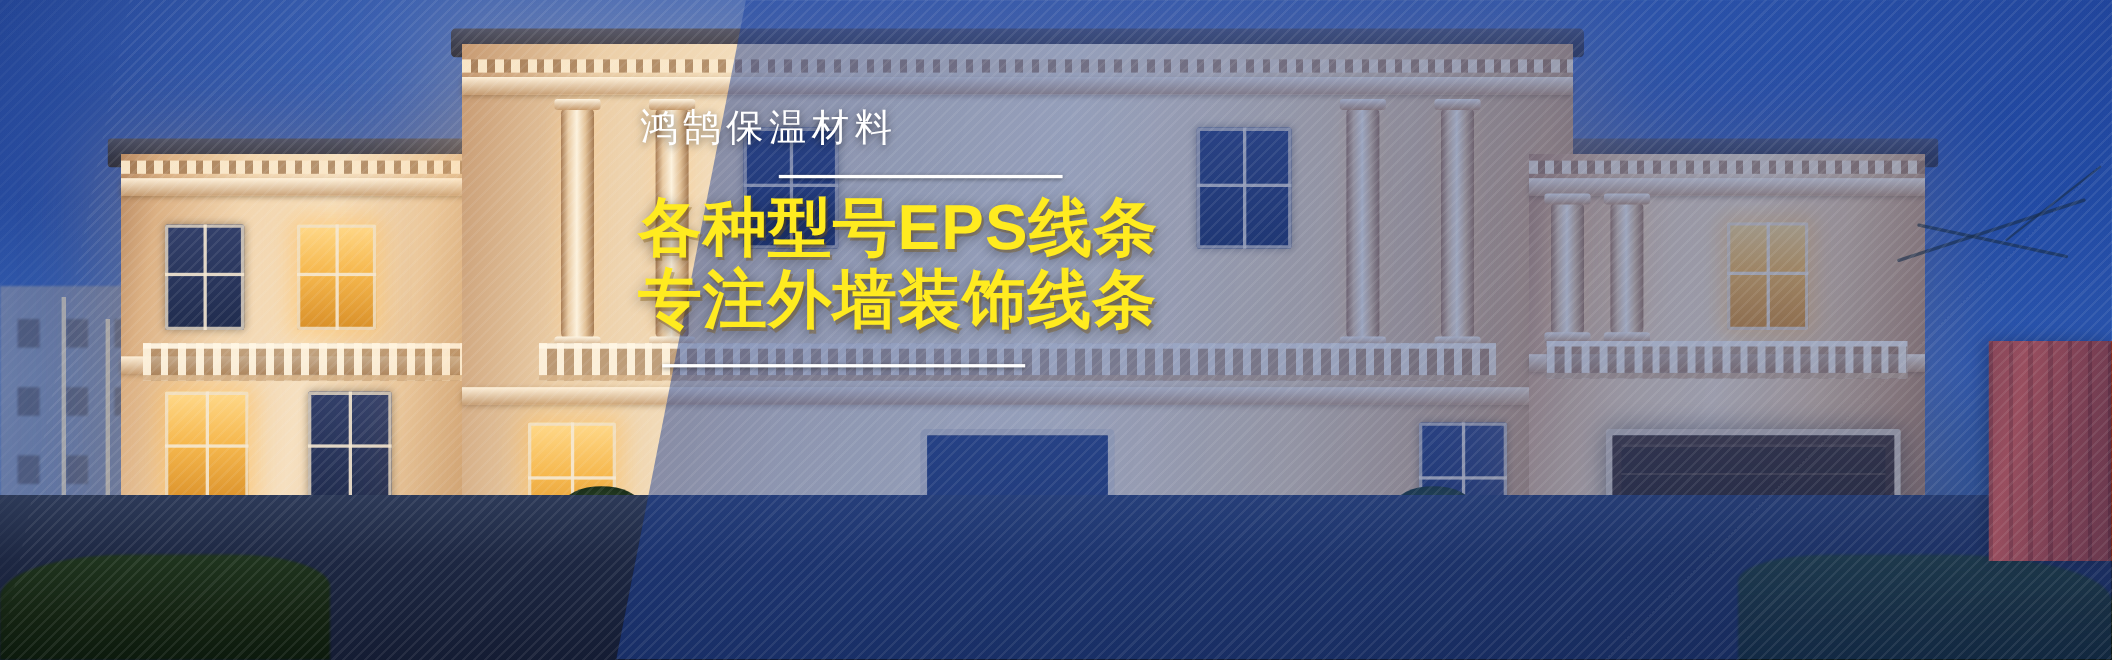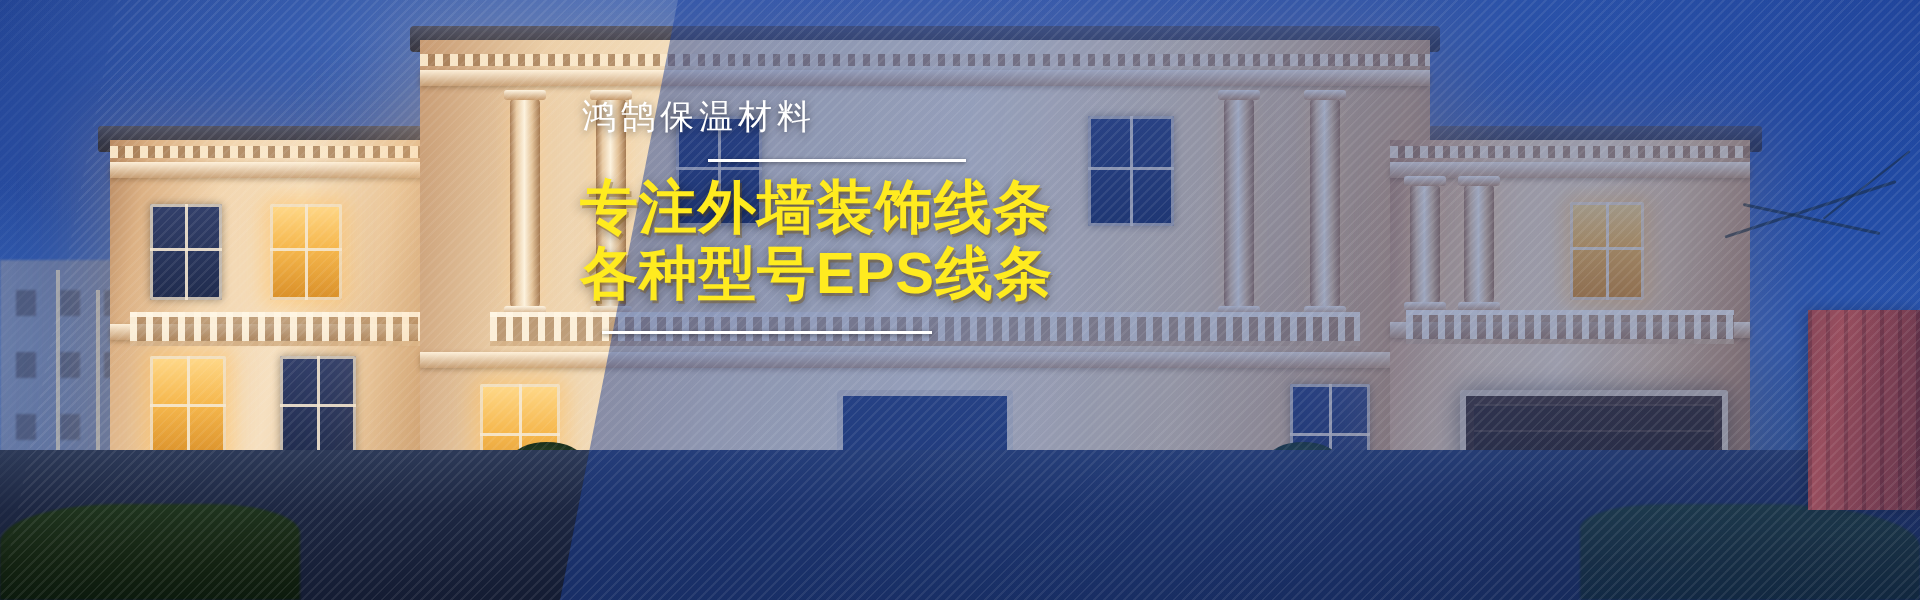--- a/index.html
+++ b/index.html
@@ -352,21 +352,21 @@
   <div class="overlay"></div>
   <div class="overlay-hatch"></div>
   <div class="global-hatch"></div>
 
   <div class="textblock">
 
     <div class="brand">鸿鹄保温材料</div>
 
     <div class="rule-top"></div>
 
+    <div class="headline">各种型号EPS线条</div>
+
     <div class="headline">专注外墙装饰线条</div>
 
-    <div class="headline">各种型号EPS线条</div>
-
     <div class="rule-bot"></div>
 
   </div>
 
 </div>
 
 </body></html>

